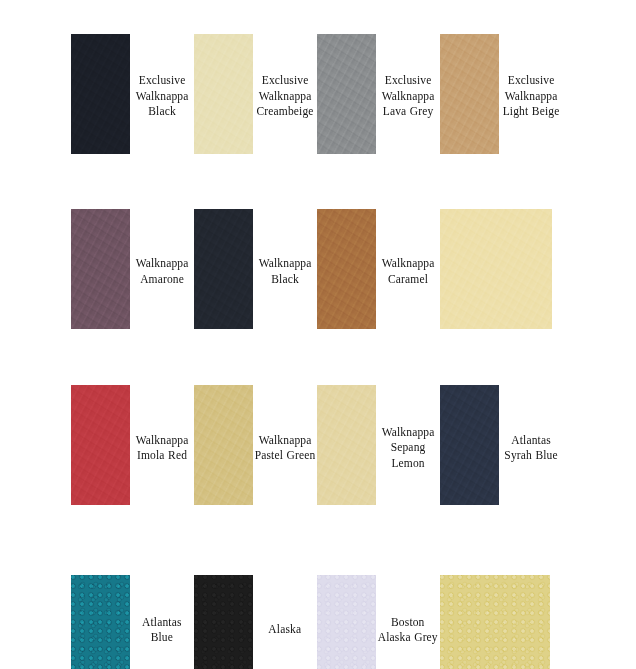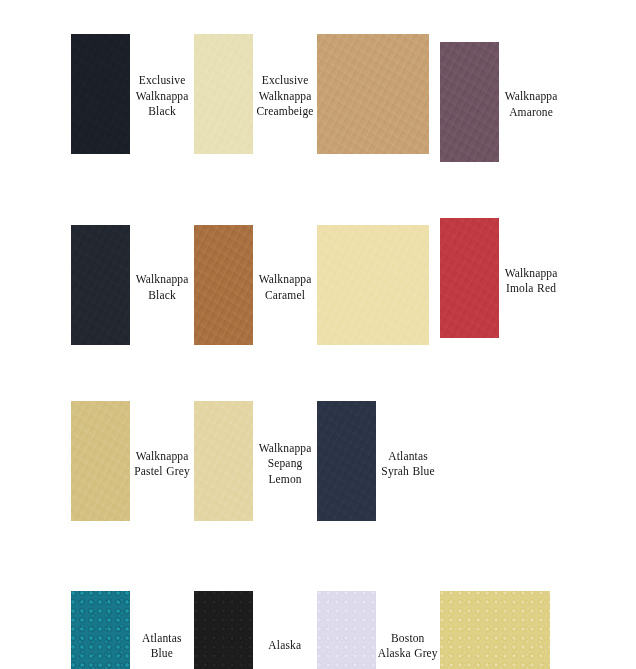--- a/index.html
+++ b/index.html
@@ -119,21 +119,26 @@
 
     <div class="swatch-cell r1">
       <span class="chip grain-fine" style="background-color:#1b1f28;"></span>
       <span class="swatch-label">Exclusive Walknappa Black</span>
     </div>
     <div class="swatch-cell r1">
       <span class="chip grain-fine" style="background-color:#e8e0b6;"></span>
       <span class="swatch-label">Exclusive Walknappa Creambeige</span>
     </div>
     <div class="swatch-cell r1">
+      <span class="chip grain-fine" style="background-color:#8a8d8f;"></span>
+      <span class="swatch-label">Exclusive Walknappa Lava Grey</span>
+    </div>
+    <div class="swatch-cell r1">
       <span class="chip grain-fine" style="background-color:#c7a173;"></span>
+      <span class="swatch-label">Exclusive Walknappa Light Beige</span>
     </div>
 
     <div class="swatch-cell r2">
       <span class="chip grain-fine" style="background-color:#6e5361;"></span>
       <span class="swatch-label">Walknappa Amarone</span>
     </div>
     <div class="swatch-cell r2">
       <span class="chip grain-fine" style="background-color:#222730;"></span>
       <span class="swatch-label">Walknappa Black</span>
     </div>
@@ -144,21 +149,21 @@
     <div class="swatch-cell r2">
       <span class="chip grain-fine" style="background-color:#eee0ab;"></span>
     </div>
 
     <div class="swatch-cell r3">
       <span class="chip grain-fine" style="background-color:#bf3a42;"></span>
       <span class="swatch-label">Walknappa Imola Red</span>
     </div>
     <div class="swatch-cell r3">
       <span class="chip grain-fine" style="background-color:#d4c182;"></span>
-      <span class="swatch-label">Walknappa Pastel Grey</span>
+      <span class="swatch-label">Walknappa Pastel Green</span>
     </div>
     <div class="swatch-cell r3">
       <span class="chip grain-fine" style="background-color:#e4d6a4;"></span>
       <span class="swatch-label">Walknappa Sepang Lemon</span>
     </div>
     <div class="swatch-cell r3">
       <span class="chip grain-fine" style="background-color:#2b3446;"></span>
       <span class="swatch-label">Atlantas Syrah Blue</span>
     </div>
 

